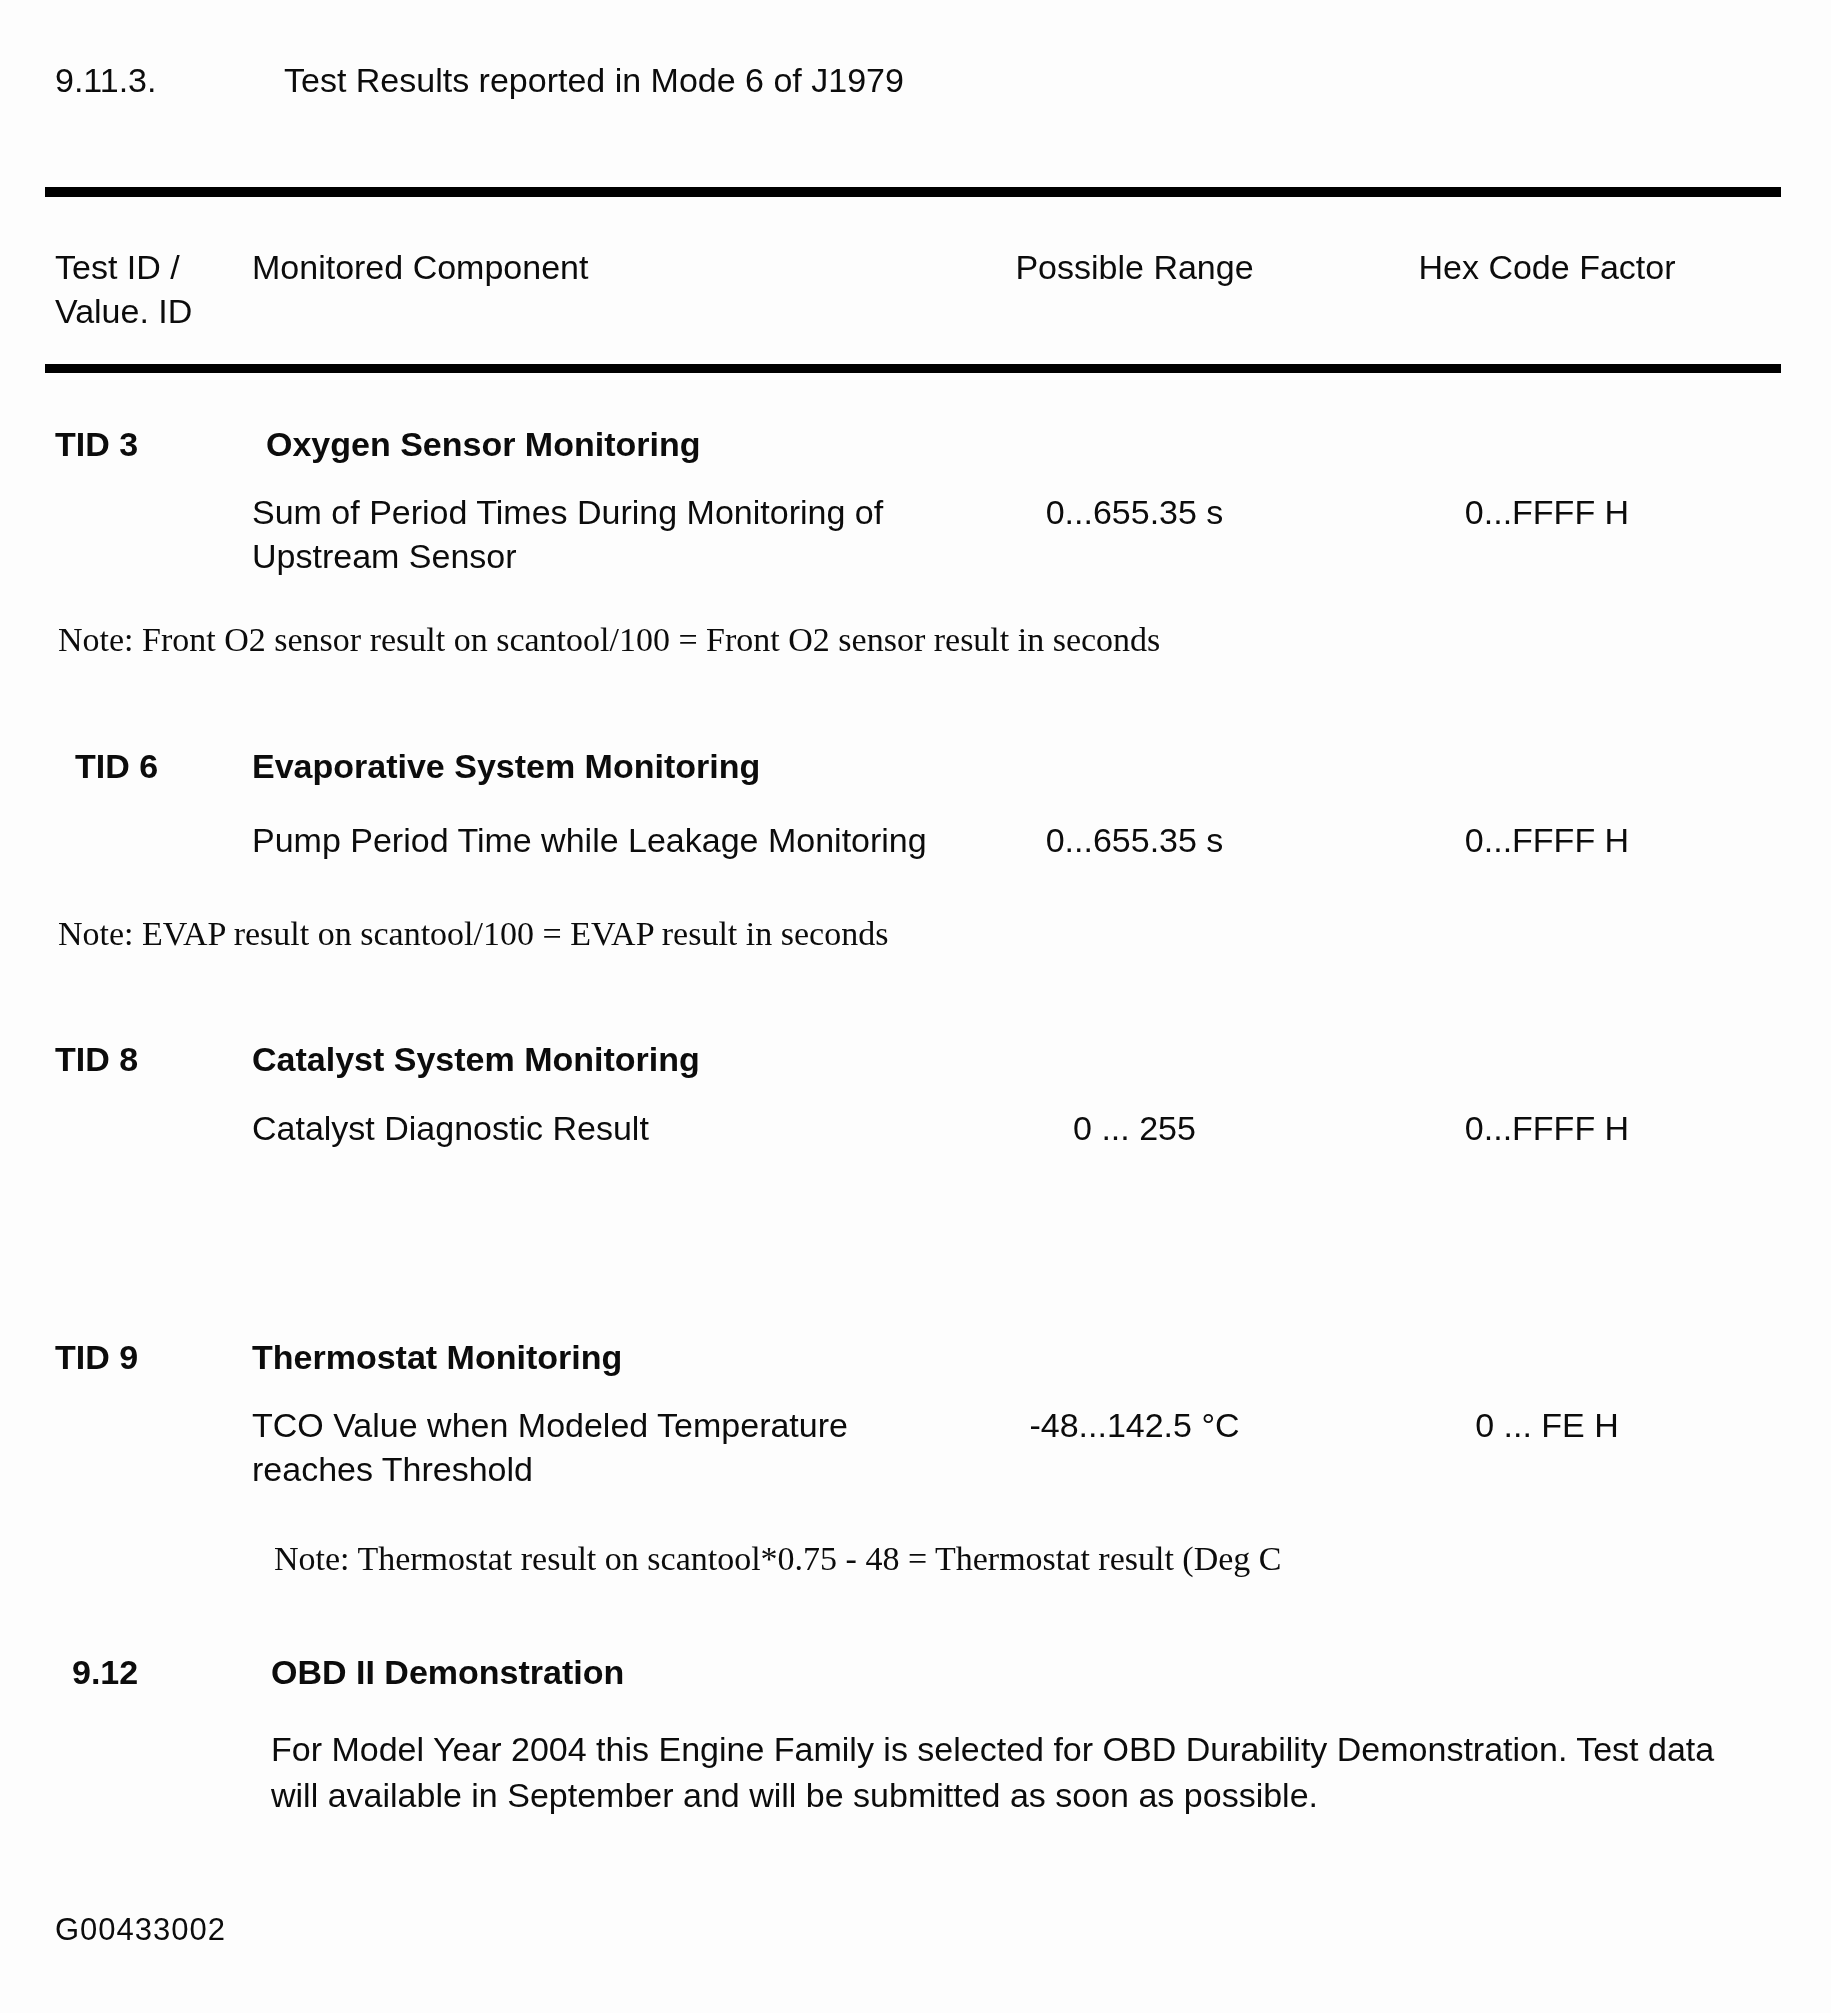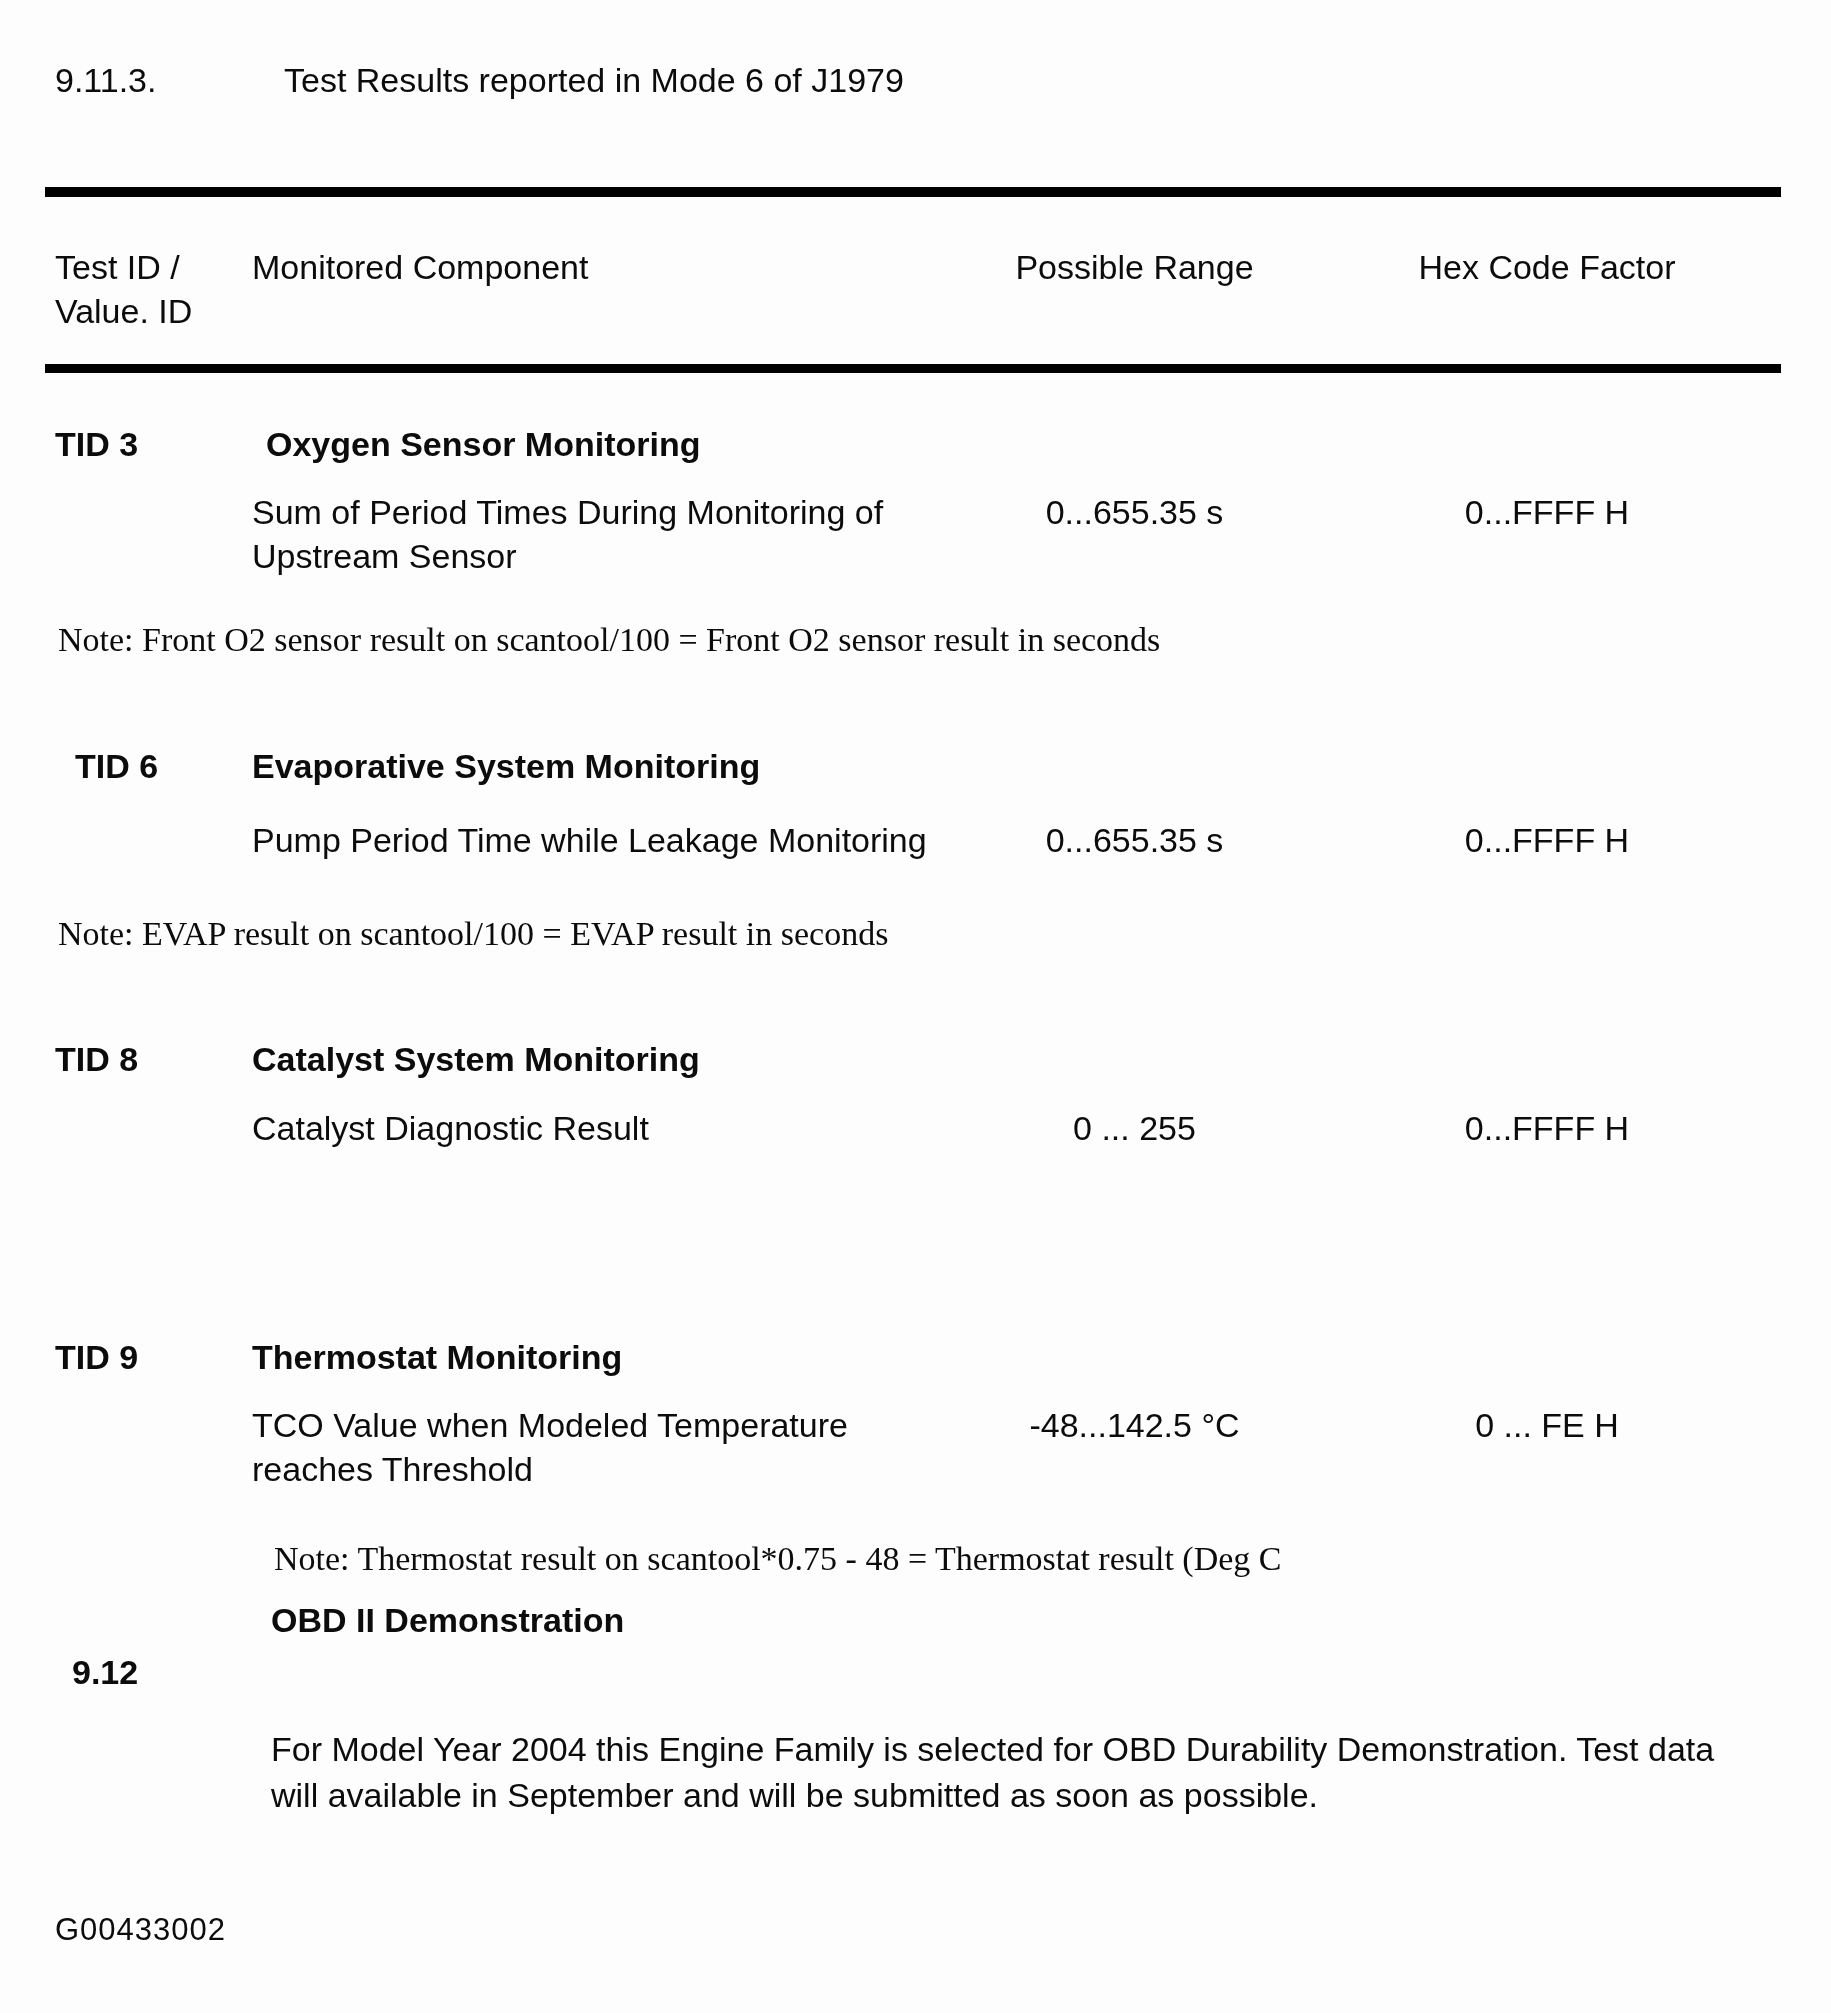--- a/index.html
+++ b/index.html
@@ -66,20 +66,20 @@
 
   <div class="abs fs bold" style="left:55px; top:1335px;">TID 9</div>
   <div class="abs fs bold" style="left:252px; top:1335px;">Thermostat Monitoring</div>
   <div class="abs fs pre" style="left:252px; top:1403px; max-width:697px;">TCO Value when Modeled Temperature
 reaches Threshold</div>
   <div class="abs fs cell-center col3" style="top:1403px;">-48...142.5 °C</div>
   <div class="abs fs cell-center col4" style="top:1403px;">0 ... FE H</div>
   <div class="abs serif fs-note" style="left:274px; top:1538px;">Note: Thermostat result on scantool*0.75 - 48 = Thermostat result (Deg C</div>
 
   <div class="abs fs bold" style="left:72px; top:1650px;">9.12</div>
-  <div class="abs fs bold" style="left:271px; top:1598px;">OBD II Demonstration</div>
+  <div class="abs fs bold" style="left:271px; top:1650px;">OBD II Demonstration</div>
   <div class="abs fs pre" style="left:271px; top:1726px; width:1537px; line-height:46px;">For Model Year 2004 this Engine Family is selected for OBD Durability Demonstration. Test data
 will available in September and will be submitted as soon as possible.</div>
 
   <div class="abs footer" style="left:55px; top:1912px;">G00433002</div>
 
 </div>
 
 
 </body></html>

